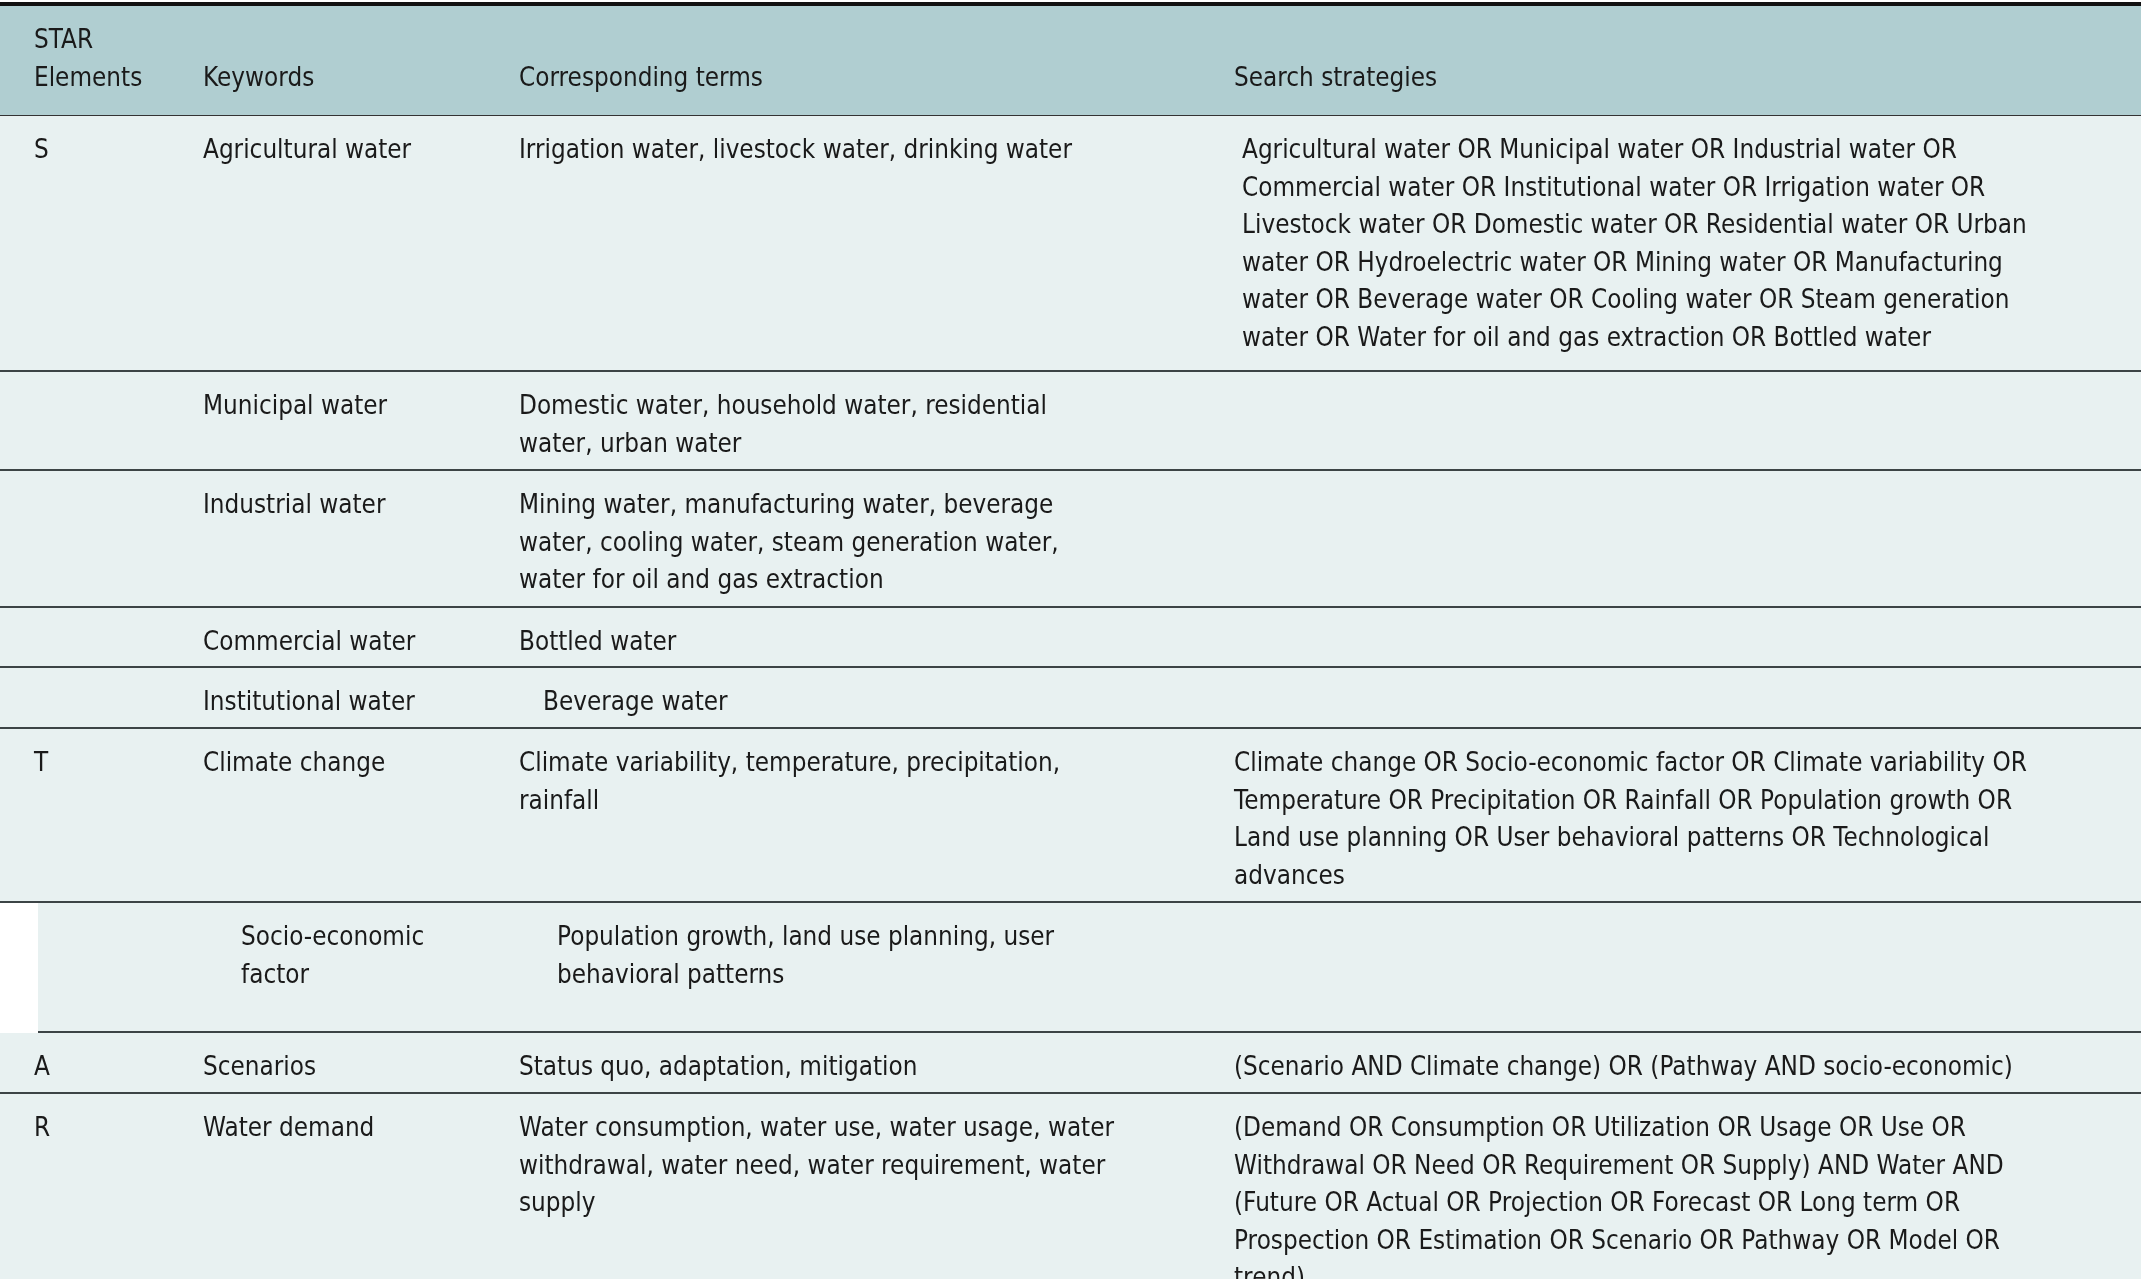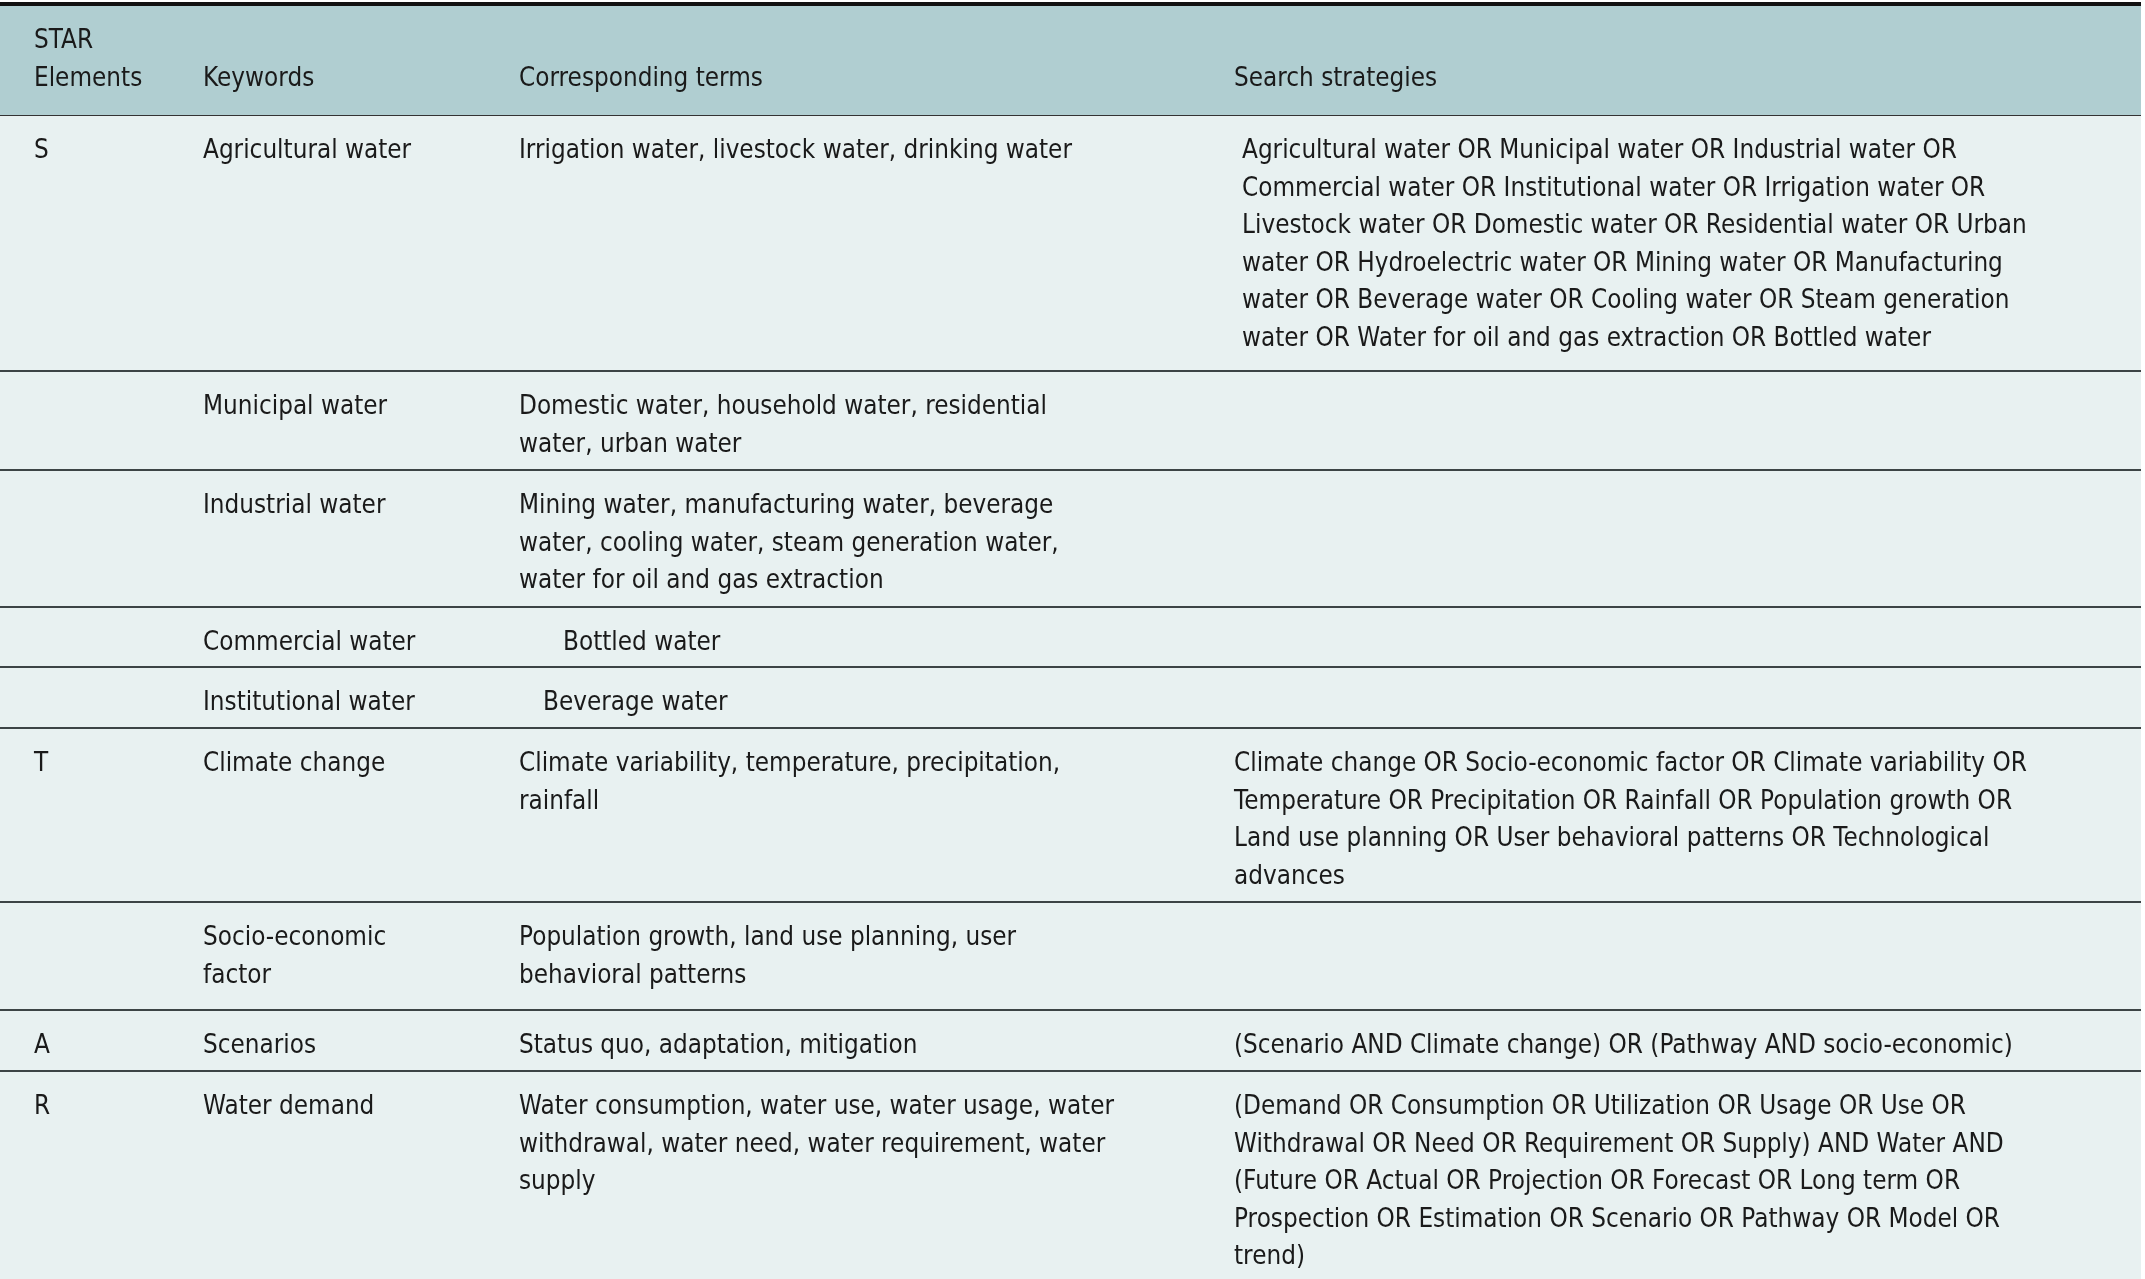--- a/index.html
+++ b/index.html
@@ -111,21 +111,21 @@
       </div>
       <div class="row" style="height: 60px;">
         <div class="cell c1" style="top: 14px;">
           <span class="txt"></span>
         </div>
         <div class="cell c2" style="top: 14px;">
           <span class="txt">
             <span class="line">Commercial water</span>
           </span>
         </div>
-        <div class="cell c3" style="top: 14px; margin-left: 44px;">
+        <div class="cell c3" style="top: 14px;">
           <span class="txt">
             <span class="line">Bottled water</span>
           </span>
         </div>
         <div class="cell c4" style="top: 14px;">
           <span class="txt"></span>
         </div>
       </div>
       <div class="row" style="height: 61px; text-align: center;">
         <div class="cell c1" style="top: 14px;">
@@ -162,21 +162,21 @@
         </div>
         <div class="cell c4" style="top: 14px;">
           <span class="txt">
             <span class="line">Climate change OR Socio-economic factor OR Climate variability OR</span>
             <span class="line">Temperature OR Precipitation OR Rainfall OR Population growth OR</span>
             <span class="line">Land use planning OR User behavioral patterns OR Technological</span>
             <span class="line">advances</span>
           </span>
         </div>
       </div>
-      <div class="row" style="height: 108px;">
+      <div class="row" style="height: 130px; margin-left: 38px;">
         <div class="cell c1" style="top: 14px;">
           <span class="txt"></span>
         </div>
         <div class="cell c2" style="top: 14px;">
           <span class="txt">
             <span class="line">Socio-economic</span>
             <span class="line">factor</span>
           </span>
         </div>
         <div class="cell c3" style="top: 14px;">

